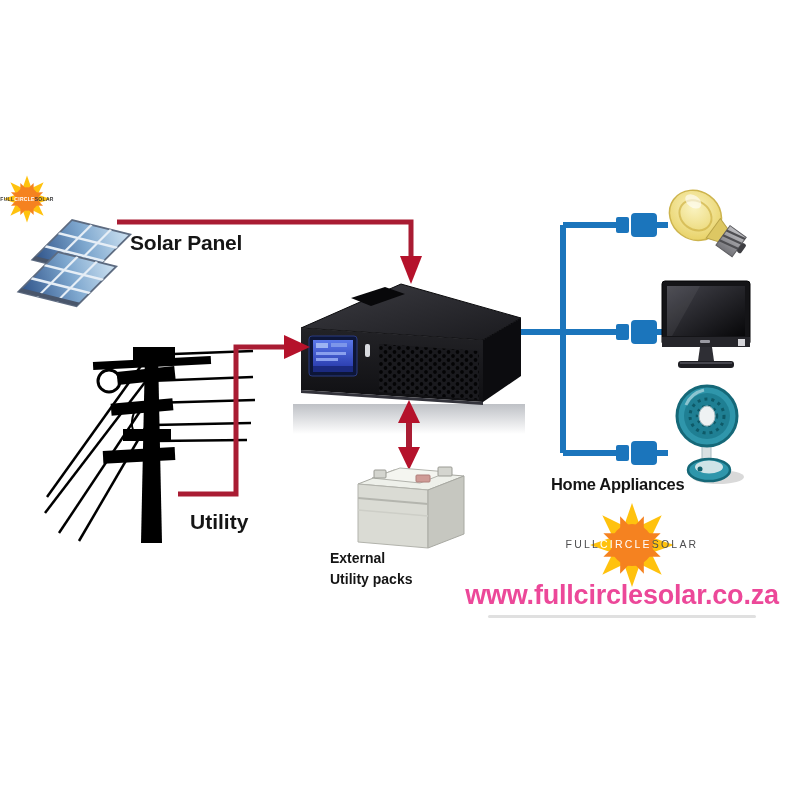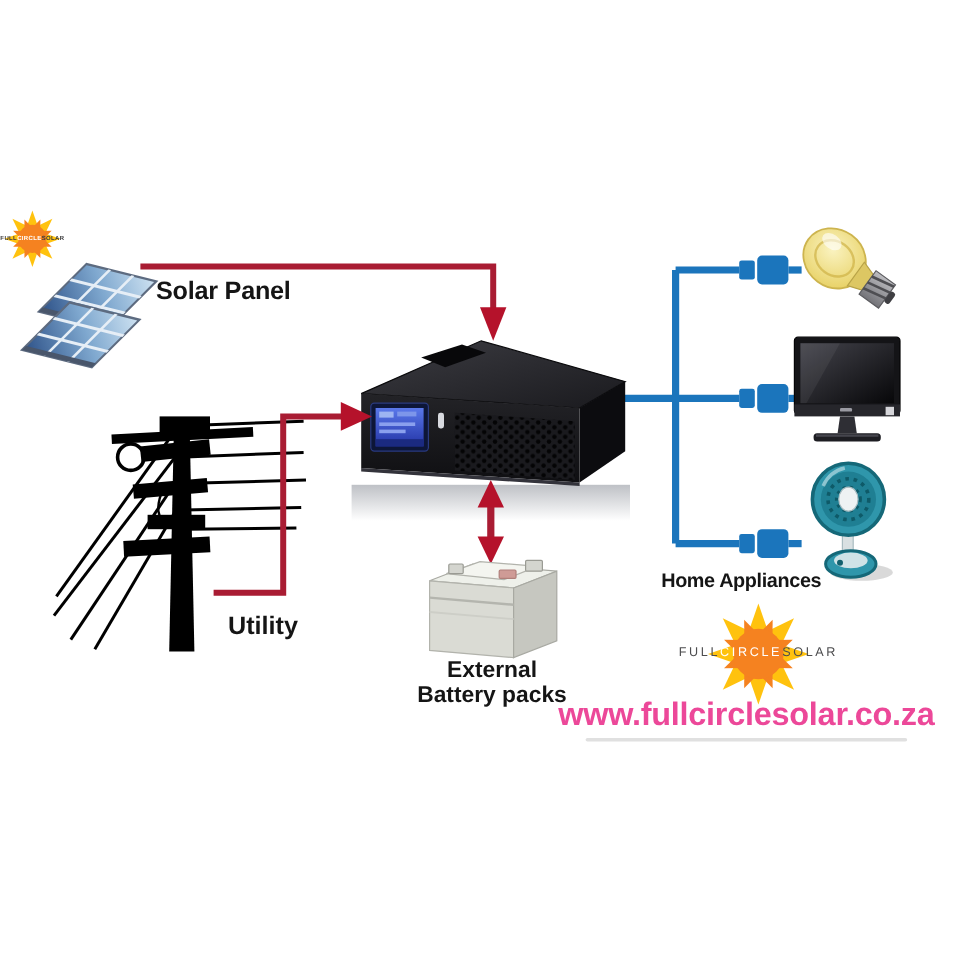--- a/index.html
+++ b/index.html
@@ -4,21 +4,21 @@
 <style>
   html,body{margin:0;padding:0;background:#ffffff;}
   .canvas{
     position:relative;width:800px;height:800px;background:#ffffff;overflow:hidden;
     font-family:"Liberation Sans",sans-serif;
   }
   .art{position:absolute;left:0;top:0;}
   .lbl{position:absolute;font-weight:bold;color:#151515;white-space:nowrap;}
   .lbl-solar{left:130px;top:231px;font-size:21px;letter-spacing:-0.2px;}
   .lbl-utility{left:190px;top:510px;font-size:21px;}
-  .lbl-battery{left:330px;top:548px;width:160px;text-align:center;font-size:19px;line-height:21px;white-space:normal;}
+  .lbl-battery{left:330px;top:548px;width:160px;font-size:14px;line-height:21px;white-space:normal;}
   .lbl-appliances{left:551px;top:475px;font-size:16.5px;letter-spacing:-0.3px;}
   .wm-text{
     position:absolute;left:-6px;top:196px;width:66px;text-align:center;
     font-size:5px;font-weight:bold;letter-spacing:0.3px;color:#3a3a3c;white-space:nowrap;
   }
   .wm-text .logo-circle{color:#ffffff;}
   .logo-text{
     position:absolute;left:552px;top:538px;width:160px;text-align:center;
     font-size:10.5px;font-weight:normal;letter-spacing:2.2px;color:#4d4d4f;white-space:nowrap;
   }
@@ -258,21 +258,21 @@
 
     <g>
       <use href="#sunburst" transform="translate(632,545)"></use>
     </g>
   </svg>
 
   <div class="lbl lbl-solar">Solar Panel</div>
   <div class="lbl lbl-utility">Utility</div>
   <div class="lbl lbl-battery">
     <div>External</div>
-    <div>Battery packs</div>
+    <div>Utility packs</div>
   </div>
   <div class="lbl lbl-appliances">Home Appliances</div>
 
   <div class="wm-text"><span>FULL</span><span class="logo-circle">CIRCLE</span><span>SOLAR</span></div>
 
   <div class="logo-text"><span>FULL</span><span class="logo-circle">CIRCLE</span><span>SOLAR</span></div>
 
   <div class="website">www.fullcirclesolar.co.za</div>
   <div class="website-shadow"></div>
 </div>

